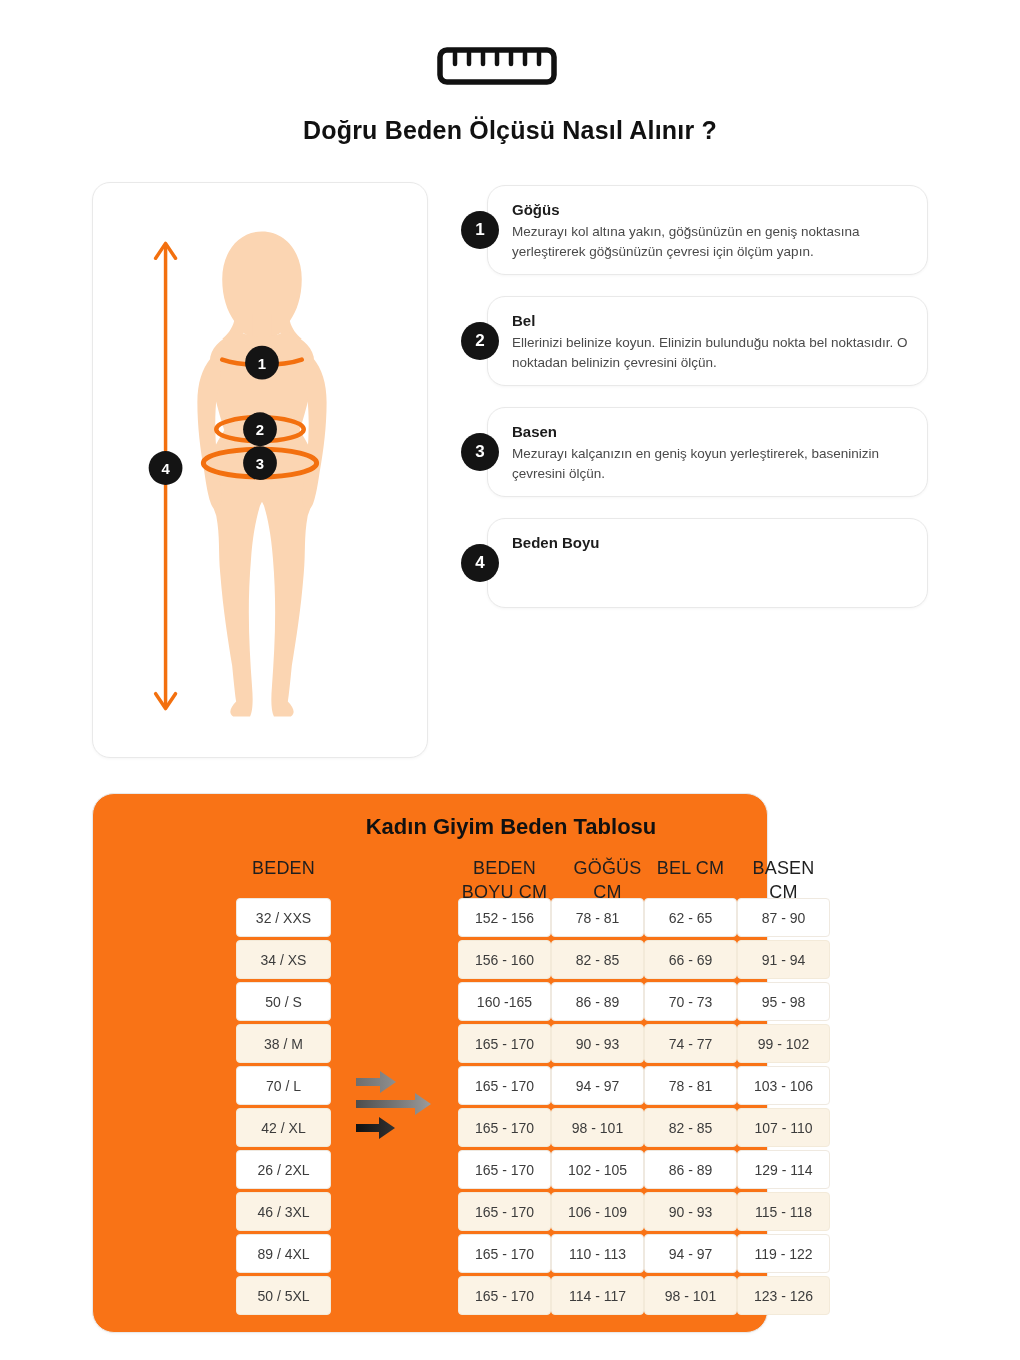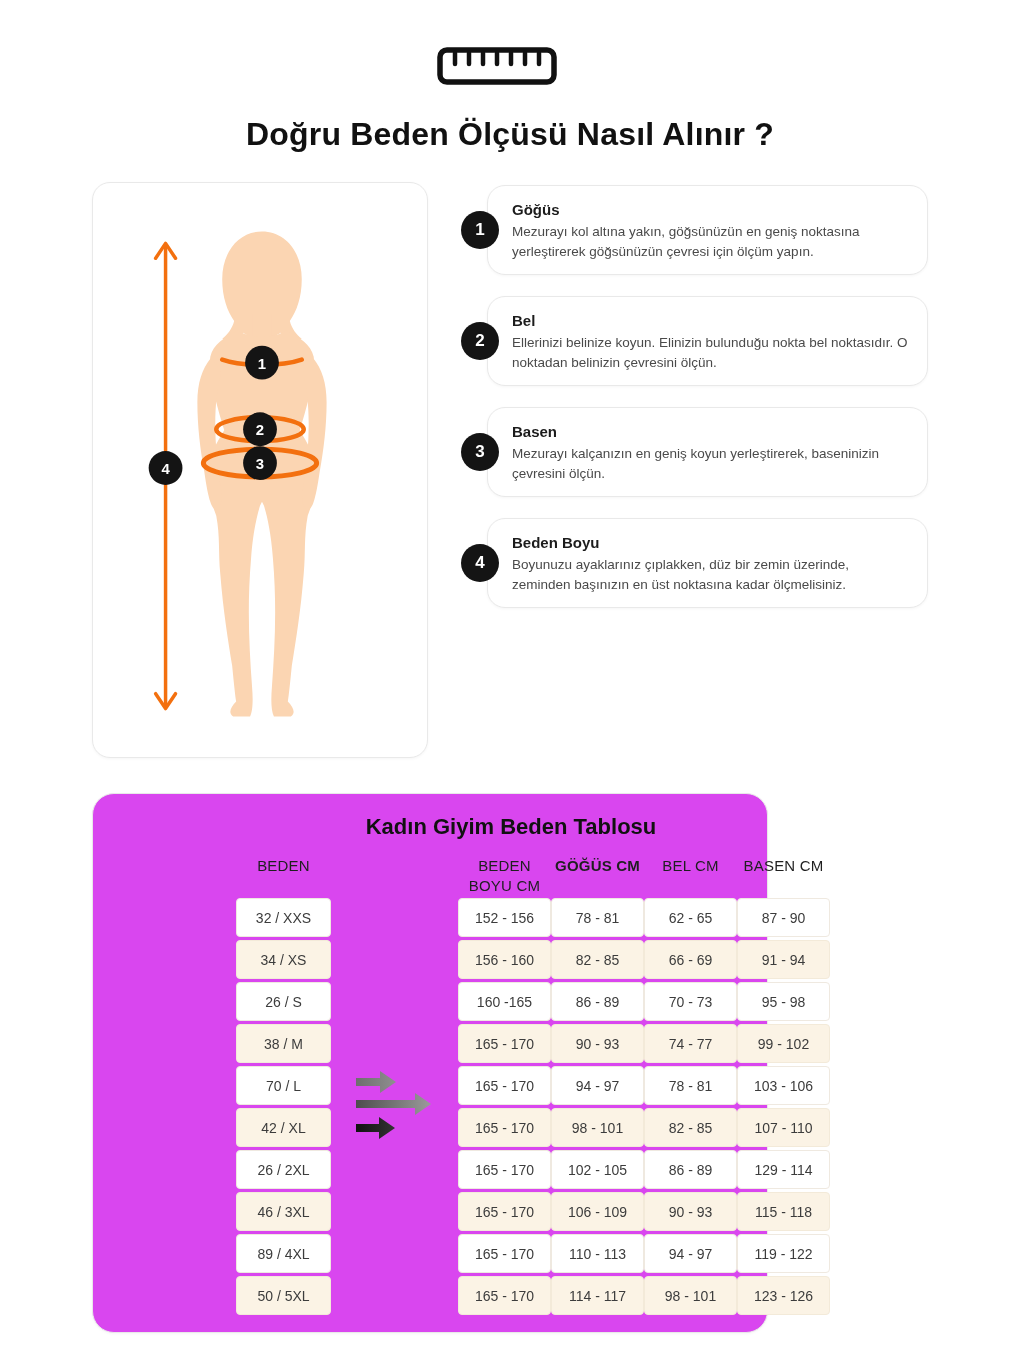--- a/index.html
+++ b/index.html
@@ -18,21 +18,21 @@
     position:relative;
     width:1020px;height:1360px;
     background:#fff;
     font-family:"Liberation Sans", sans-serif;
     overflow:hidden;
   }
   
   .ruler-wrap{position:absolute;left:437px;top:47px;width:120px;height:38px;}
   .page-title{
     position:absolute;left:0;top:116px;width:1020px;
-    text-align:center;font-size:32px;font-weight:bold;color:#111;
+    text-align:center;font-size:25px;font-weight:bold;color:#111;
     letter-spacing:.2px;
   }
   
   .figure-card{
     position:absolute;left:92px;top:182px;width:336px;height:576px;
     background:#fff;border:1px solid var(--card-border);border-radius:18px;
     box-shadow:0 1px 3px rgba(0,0,0,.04);
   }
   
   .inst-card{
@@ -46,35 +46,35 @@
     width:38px;height:38px;border-radius:50%;
     background:var(--badge-black);color:#fff;
     display:flex;align-items:center;justify-content:center;
     font-size:17px;font-weight:bold;
   }
   .inst-title{font-size:15px;font-weight:bold;color:var(--text-dark);margin-bottom:4px;}
   .inst-text{font-size:13.5px;color:var(--text-body);line-height:1.48;max-width:400px;}
   
   .table-card{
     position:absolute;left:92px;top:793px;width:676px;height:540px;
-    background:#d946ef;border:1px solid var(--card-border);border-radius:22px;
+    background:#f97316;border:1px solid var(--card-border);border-radius:22px;
     box-shadow:0 1px 3px rgba(0,0,0,.04);
   }
   .table-title{
     position:absolute;left:0;top:20px;width:836px;text-align:center;
     font-size:22px;font-weight:bold;color:#111;
   }
   .col-head{
     position:absolute;top:62px;
-    font-size:15px;font-weight:500;color:#1f1f1f;
+    font-size:18px;font-weight:500;color:#1f1f1f;
     text-align:center;line-height:1.35;letter-spacing:.2px;
   }
   .head-beden{left:143px;width:95px;}
   .head-boy  {left:365px;width:93px;}
-  .head-gogus{left:458px;width:93px;font-weight:bold;}
+  .head-gogus{left:468px;width:93px;}
   .head-bel  {left:551px;width:93px;}
   .head-basen{left:644px;width:93px;}
   .beden-col{
     position:absolute;left:143px;top:104px;width:95px;
     display:grid;grid-template-rows:repeat(10,39px);row-gap:3px;
   }
   .data-grid{
     position:absolute;left:365px;top:104px;width:372px;
     display:grid;grid-template-columns:repeat(4,93px);
     grid-auto-rows:39px;row-gap:3px;
@@ -159,36 +159,35 @@
     <div class="inst-text">Ellerinizi belinize koyun. Elinizin bulunduğu nokta bel noktasıdır. O noktadan belinizin çevresini ölçün.</div>
   </div>
   <div class="inst-card" style="top:407px">
     <div class="badge">3</div>
     <div class="inst-title">Basen</div>
     <div class="inst-text">Mezurayı kalçanızın en geniş koyun yerleştirerek, baseninizin çevresini ölçün.</div>
   </div>
   <div class="inst-card" style="top:518px">
     <div class="badge">4</div>
     <div class="inst-title">Beden Boyu</div>
-    <div class="inst-text">Boyunuzu ayaklarınız çıplakken, düz bir zemin üzerinde, zeminden başınızın en üst noktasına kadar ölçmelisiniz.</div>
   </div>
 
   <div class="table-card">
     <div class="table-title">Kadın Giyim Beden Tablosu</div>
 
     <div class="col-head head-beden">BEDEN</div>
     <div class="col-head head-boy">BEDEN BOYU CM</div>
     <div class="col-head head-gogus">GÖĞÜS CM</div>
     <div class="col-head head-bel">BEL CM</div>
     <div class="col-head head-basen">BASEN CM</div>
 
     <div class="beden-col">
         <div class="cell">32 / XXS</div>
         <div class="cell alt">34 / XS</div>
-        <div class="cell">26 / S</div>
+        <div class="cell">50 / S</div>
         <div class="cell alt">38 / M</div>
         <div class="cell">70 / L</div>
         <div class="cell alt">42 / XL</div>
         <div class="cell">26 / 2XL</div>
         <div class="cell alt">46 / 3XL</div>
         <div class="cell">89 / 4XL</div>
         <div class="cell alt">50 / 5XL</div>
       </div>
     <div class="data-grid">
         <div class="cell">152 - 156</div>

